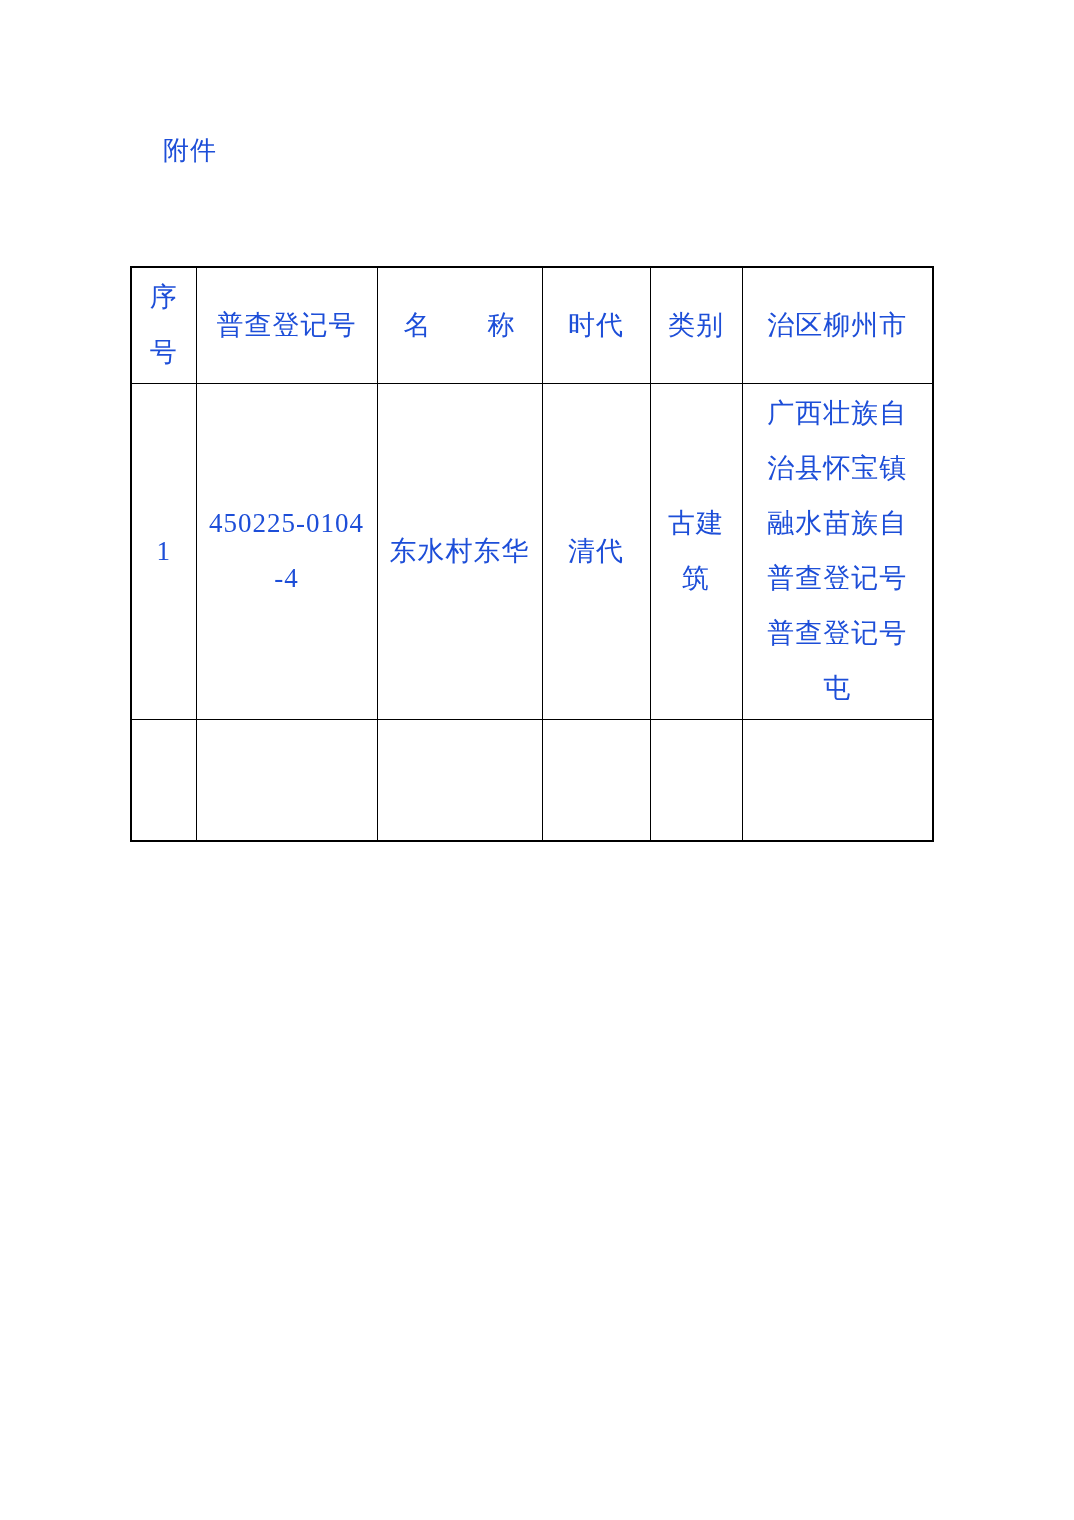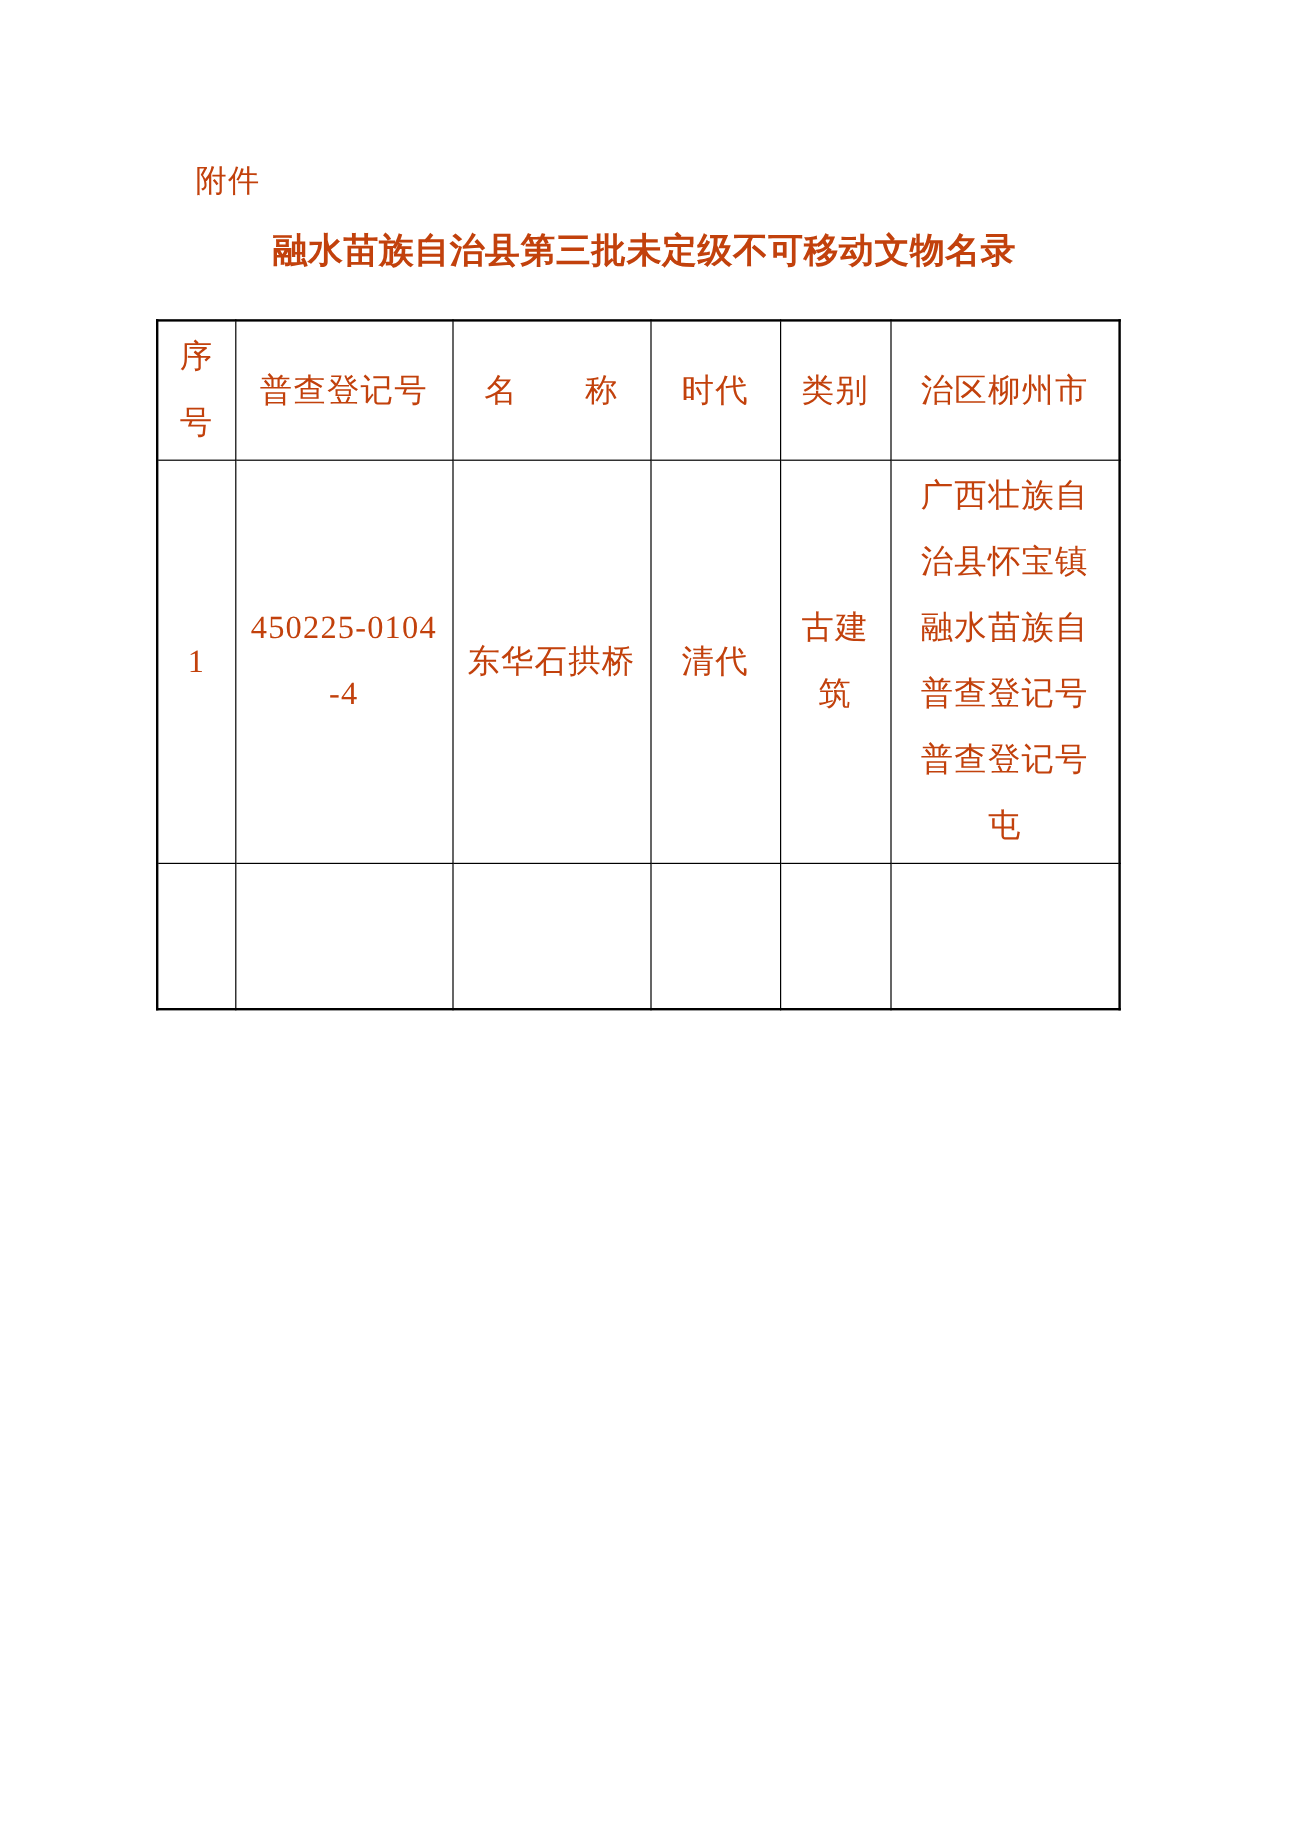--- a/index.html
+++ b/index.html
@@ -2,21 +2,21 @@
 <html><head>
 <meta charset="utf-8">
 <style>
   * { margin: 0; padding: 0; box-sizing: border-box; }
   html, body { background: #ffffff; }
   .page {
     position: relative;
     width: 1074px;
     height: 1136px;
     background: #ffffff;
-    color: #c2410c;
+    color: #1d4ed8;
     font-family: "Liberation Serif", "DejaVu Serif", serif;
     overflow: hidden;
   }
   .attachment-label {
     position: absolute;
     left: 163px;
     top: 133px;
     font-size: 26px;
     line-height: 36px;
     letter-spacing: 1px;
@@ -63,21 +63,20 @@
   td.addr { letter-spacing: 2px; }
   td .line { line-height: 55px; }
 </style>
 </head>
 <body>
 
 <div class="page">
 
   <div class="attachment-label">附件</div>
 
-  <div class="doc-title">融水苗族自治县第三批未定级不可移动文物名录</div>
 
   <table class="relics">
     <colgroup>
       <col class="c1">
         <col class="c2">
         <col class="c3">
       <col class="c4">
         <col class="c5">
         <col class="c6">
     </colgroup>
@@ -92,21 +91,21 @@
         <td>时代</td>
         <td>类别</td>
         <td>治区柳州市</td>
       </tr>
       <tr class="data-row">
         <td>1</td>
         <td>
             <div class="line">450225-0104</div>
             <div class="line">-4</div>
           </td>
-        <td>东华石拱桥</td>
+        <td>东水村东华</td>
         <td>清代</td>
         <td>
             <div class="line">古建</div>
             <div class="line">筑</div>
           </td>
         <td class="addr">
             <div class="line">广西壮族自</div>
             <div class="line">治县怀宝镇</div>
             <div class="line">融水苗族自</div>
             <div class="line">普查登记号</div>

